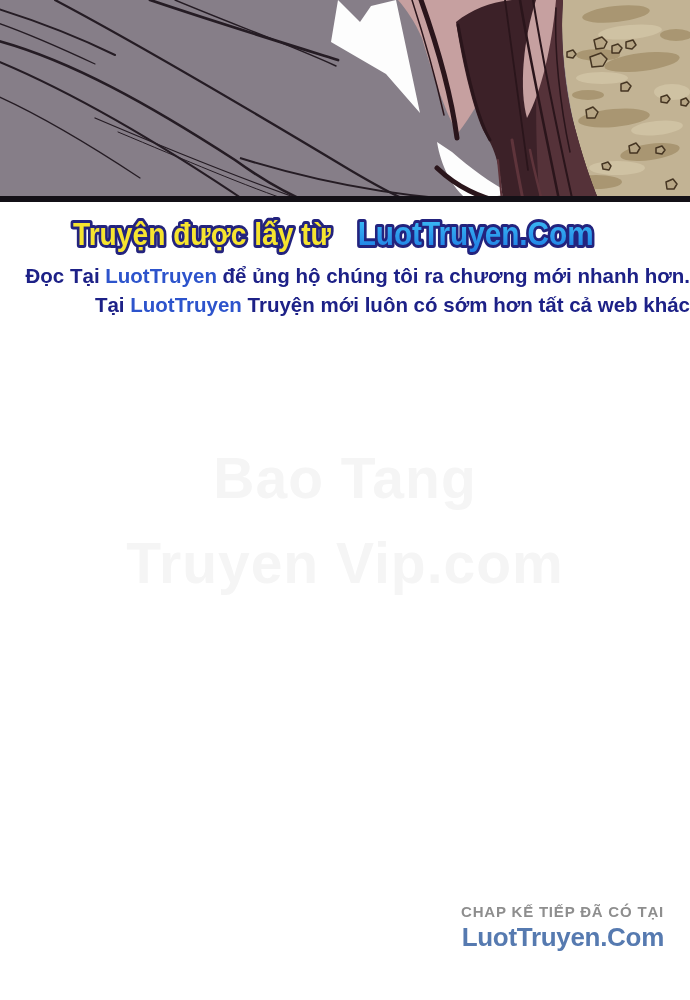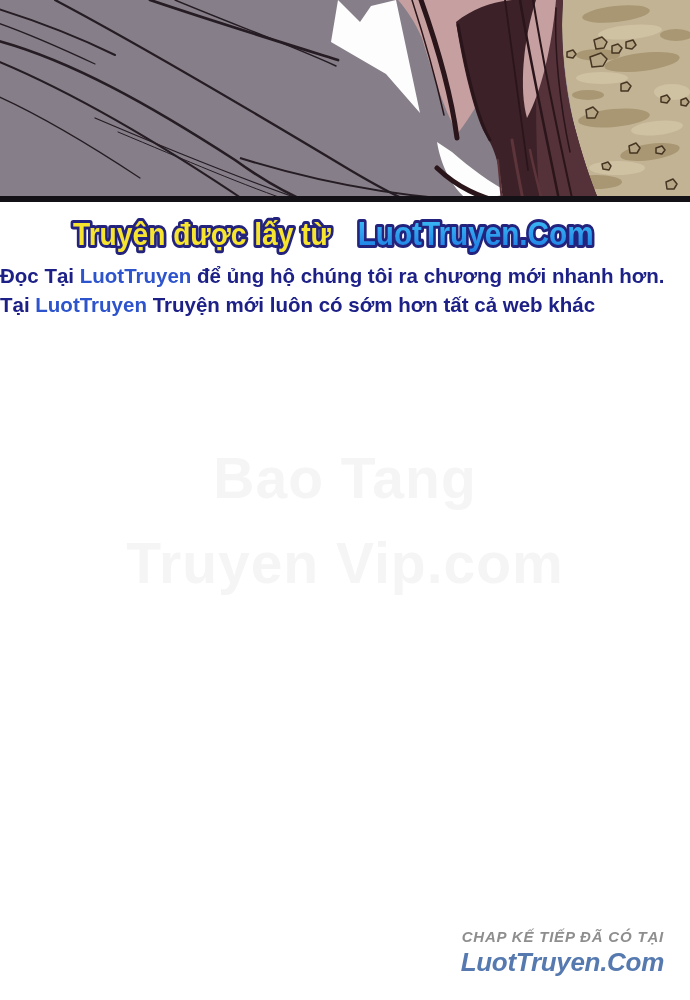--- a/index.html
+++ b/index.html
@@ -3,31 +3,31 @@
 <meta charset="utf-8">
 <style>
   html,body{margin:0;padding:0;}
   body{
     width:690px;height:1000px;background:#ffffff;overflow:hidden;position:relative;
     font-family:"Liberation Sans", sans-serif;
   }
   .panel-svg{display:block;}
   .promo-svg{display:block;}
   .promo-line{
-    width:690px;text-align:left;white-space:pre-wrap;
+    width:690px;text-align:right;white-space:pre-wrap;
     font-weight:bold;font-size:20.5px;line-height:29px;color:#1d2187;
   }
   .promo-line .site{color:#2d54cc;}
   .watermark{
     position:absolute;top:436px;left:0;width:690px;text-align:center;
     font-weight:bold;font-size:57px;line-height:85px;letter-spacing:1px;
     color:#f5f5f5;
   }
   .footer{
-    position:absolute;top:928px;right:26px;text-align:right;font-style:italic;
+    position:absolute;top:903px;right:26px;text-align:right;
   }
   .footer-tagline{
     font-size:15px;font-weight:bold;color:#8e8e8e;letter-spacing:.8px;
   }
   .footer-site{
     font-size:26px;font-weight:bold;color:#567ab0;letter-spacing:-.3px;margin-top:2px;
   }
 </style>
 </head>
 <body>

